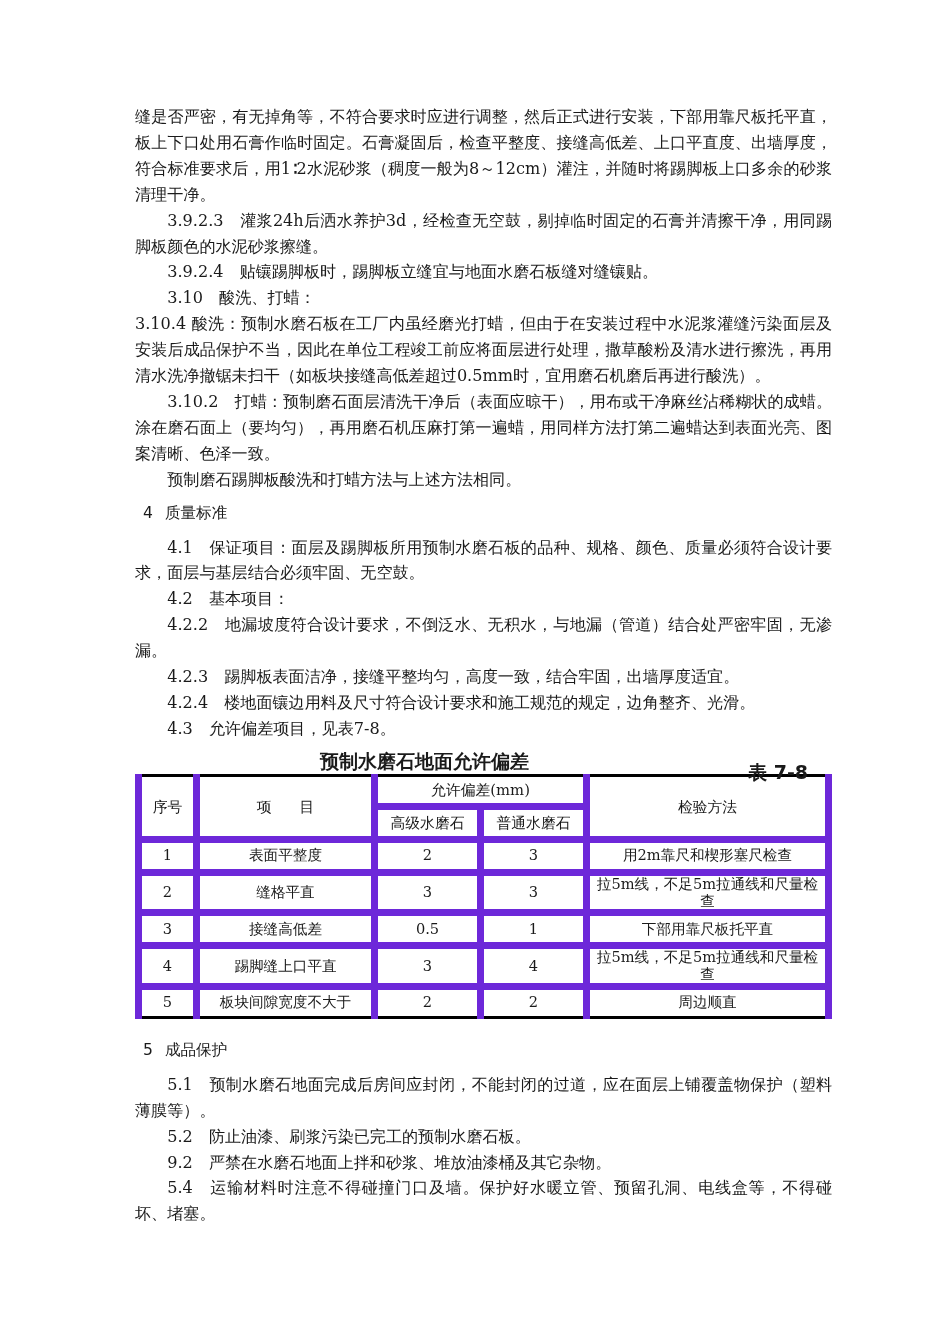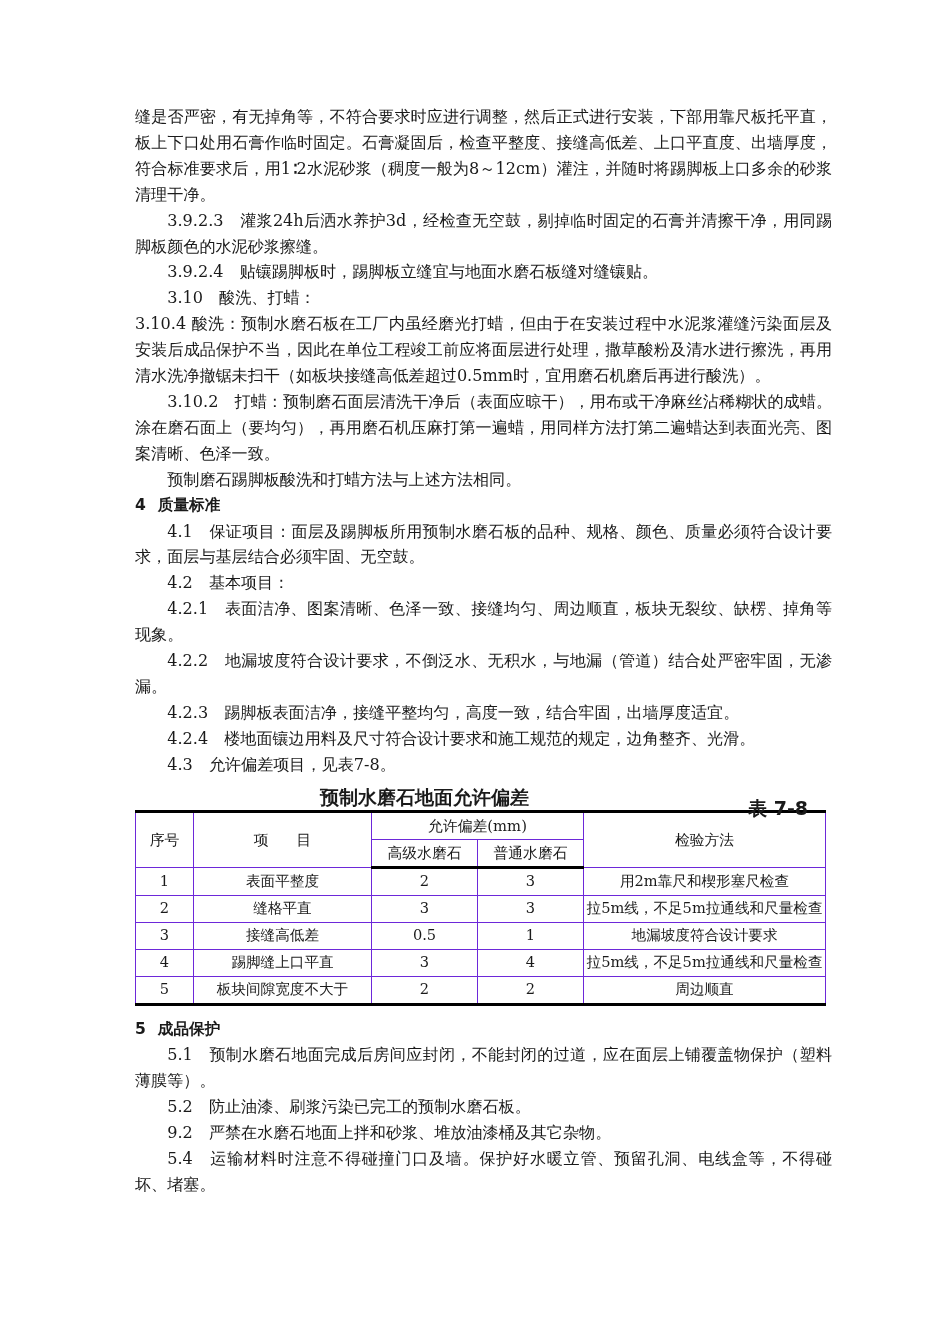--- a/index.html
+++ b/index.html
@@ -34,24 +34,24 @@
   
   .p-indent {
     text-indent: 2em;
   }
   .p-flush {
     text-indent: 0;
   }
   
   .heading {
     font-family: "DejaVu Sans", "Liberation Sans", sans-serif;
-    font-weight: bold;
+    font-weight: normal;
     font-size: 15.6px;
     line-height: 25.9px;
-    margin: 0;
+    margin: 8px;
     text-indent: 0;
   }
   .heading .h-num {
     margin-right: 12px;
   }
   .gap-md { height: 11px; }
 
   
   .table-block {
     margin-top: 7px;
@@ -78,21 +78,21 @@
     margin-top: 11px;
   }
   table.dev-table {
     border-collapse: collapse;
     width: 690px;
     table-layout: fixed;
     font-size: 14.6px;
     line-height: 1.15;
   }
   table.dev-table td {
-    border: 1px solid #6d28d9;
+    border: 7px solid #6d28d9;
     text-align: center;
     vertical-align: middle;
     padding: 0;
     height: 26px;
   }
   
   table.dev-table tr.hdr-top td { border-top: 3px solid #000; }
   table.dev-table tr.hdr-bottom td { border-bottom: 3px solid #000; }
   table.dev-table tr.tbl-last td { border-bottom: 3px solid #000; }
   td.no-left  { border-left: none; }
@@ -129,21 +129,20 @@
     <p class="p-indent">3.10.2　打蜡：预制磨石面层清洗干净后（表面应晾干），用布或干净麻丝沾稀糊状的成蜡。涂在磨石面上（要均匀），再用磨石机压麻打第一遍蜡，用同样方法打第二遍蜡达到表面光亮、图案清晰、色泽一致。</p>
 
     <p class="p-indent">预制磨石踢脚板酸洗和打蜡方法与上述方法相同。</p>
 
     <p class="heading">
       <span class="h-num">4</span><span>质量标准</span>
     </p>
 
     <p class="p-indent">4.1　保证项目：面层及踢脚板所用预制水磨石板的品种、规格、颜色、质量必须符合设计要求，面层与基层结合必须牢固、无空鼓。</p>
     <p class="p-indent">4.2　基本项目：</p>
-    <p class="p-indent">4.2.1　表面洁净、图案清晰、色泽一致、接缝均匀、周边顺直，板块无裂纹、缺楞、掉角等现象。</p>
     <p class="p-indent">4.2.2　地漏坡度符合设计要求，不倒泛水、无积水，与地漏（管道）结合处严密牢固，无渗漏。</p>
     <p class="p-indent">4.2.3　踢脚板表面洁净，接缝平整均匀，高度一致，结合牢固，出墙厚度适宜。</p>
     <p class="p-indent">4.2.4　楼地面镶边用料及尺寸符合设计要求和施工规范的规定，边角整齐、光滑。</p>
     <p class="p-indent">4.3　允许偏差项目，见表7-8。</p>
 
     <div class="table-block">
       <div class="table-caption-row">
         <div class="table-caption-title">预制水磨石地面允许偏差</div>
         <div class="table-caption-no">表 7-8</div>
       </div>
@@ -182,21 +181,21 @@
             <td>缝格平直</td>
             <td>3</td>
             <td>3</td>
             <td class="no-right">拉5m线，不足5m拉通线和尺量检查</td>
           </tr>
           <tr class="row-tall">
             <td class="no-left">3</td>
             <td>接缝高低差</td>
             <td>0.5</td>
             <td>1</td>
-            <td class="no-right">地漏坡度符合设计要求</td>
+            <td class="no-right">下部用靠尺板托平直</td>
           </tr>
           <tr class="row-tall">
             <td class="no-left">4</td>
             <td>踢脚缝上口平直</td>
             <td>3</td>
             <td>4</td>
             <td class="no-right">拉5m线，不足5m拉通线和尺量检查</td>
           </tr>
           <tr class="row-tall tbl-last">
             <td class="no-left">5</td>

